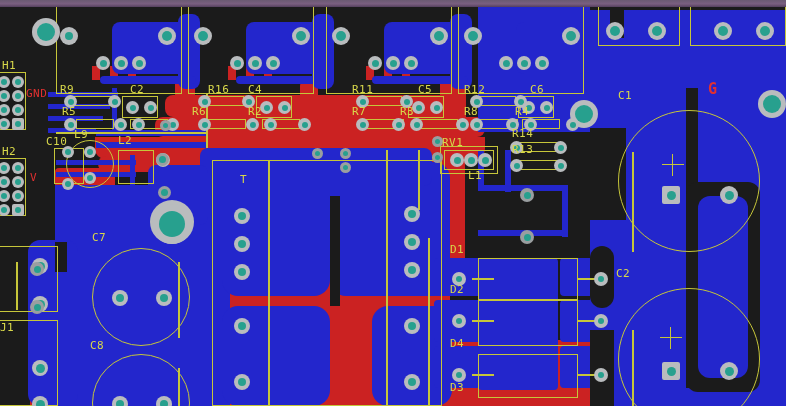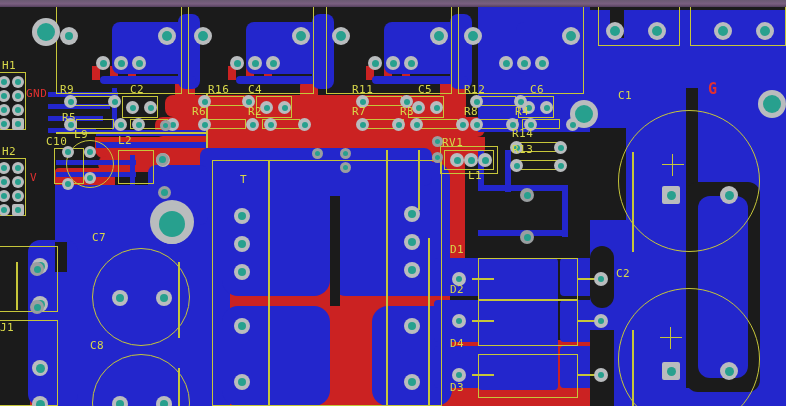--- a/index.html
+++ b/index.html
@@ -629,21 +629,21 @@
 
   <span class="lbl" style="left:2px;top:60px;">H1</span>
   <span class="lbl" style="left:2px;top:146px;">H2</span>
   <span class="lbl" style="left:0px;top:322px;">J1</span>
 
   <span class="lbl lblred" style="left:26px;top:88px;">GND</span>
   <span class="lbl lblred" style="left:30px;top:172px;">V</span>
   <span class="lbl lblred bg" style="left:708px;top:84px;">G</span>
 
   <span class="lbl" style="left:60px;top:84px;">R9</span>
-  <span class="lbl" style="left:62px;top:112px;">R5</span>
+  <span class="lbl" style="left:62px;top:106px;">R5</span>
   <span class="lbl" style="left:180px;top:84px;margin-left:28px;">R16</span>
   <span class="lbl" style="left:192px;top:106px;">R6</span>
   <span class="lbl" style="left:248px;top:106px;">R2</span>
   <span class="lbl" style="left:352px;top:84px;">R11</span>
   <span class="lbl" style="left:352px;top:106px;">R7</span>
   <span class="lbl" style="left:400px;top:106px;">R3</span>
   <span class="lbl" style="left:464px;top:84px;">R12</span>
   <span class="lbl" style="left:464px;top:106px;">R8</span>
   <span class="lbl" style="left:515px;top:106px;">R4</span>
   <span class="lbl" style="left:512px;top:128px;">R14</span>

